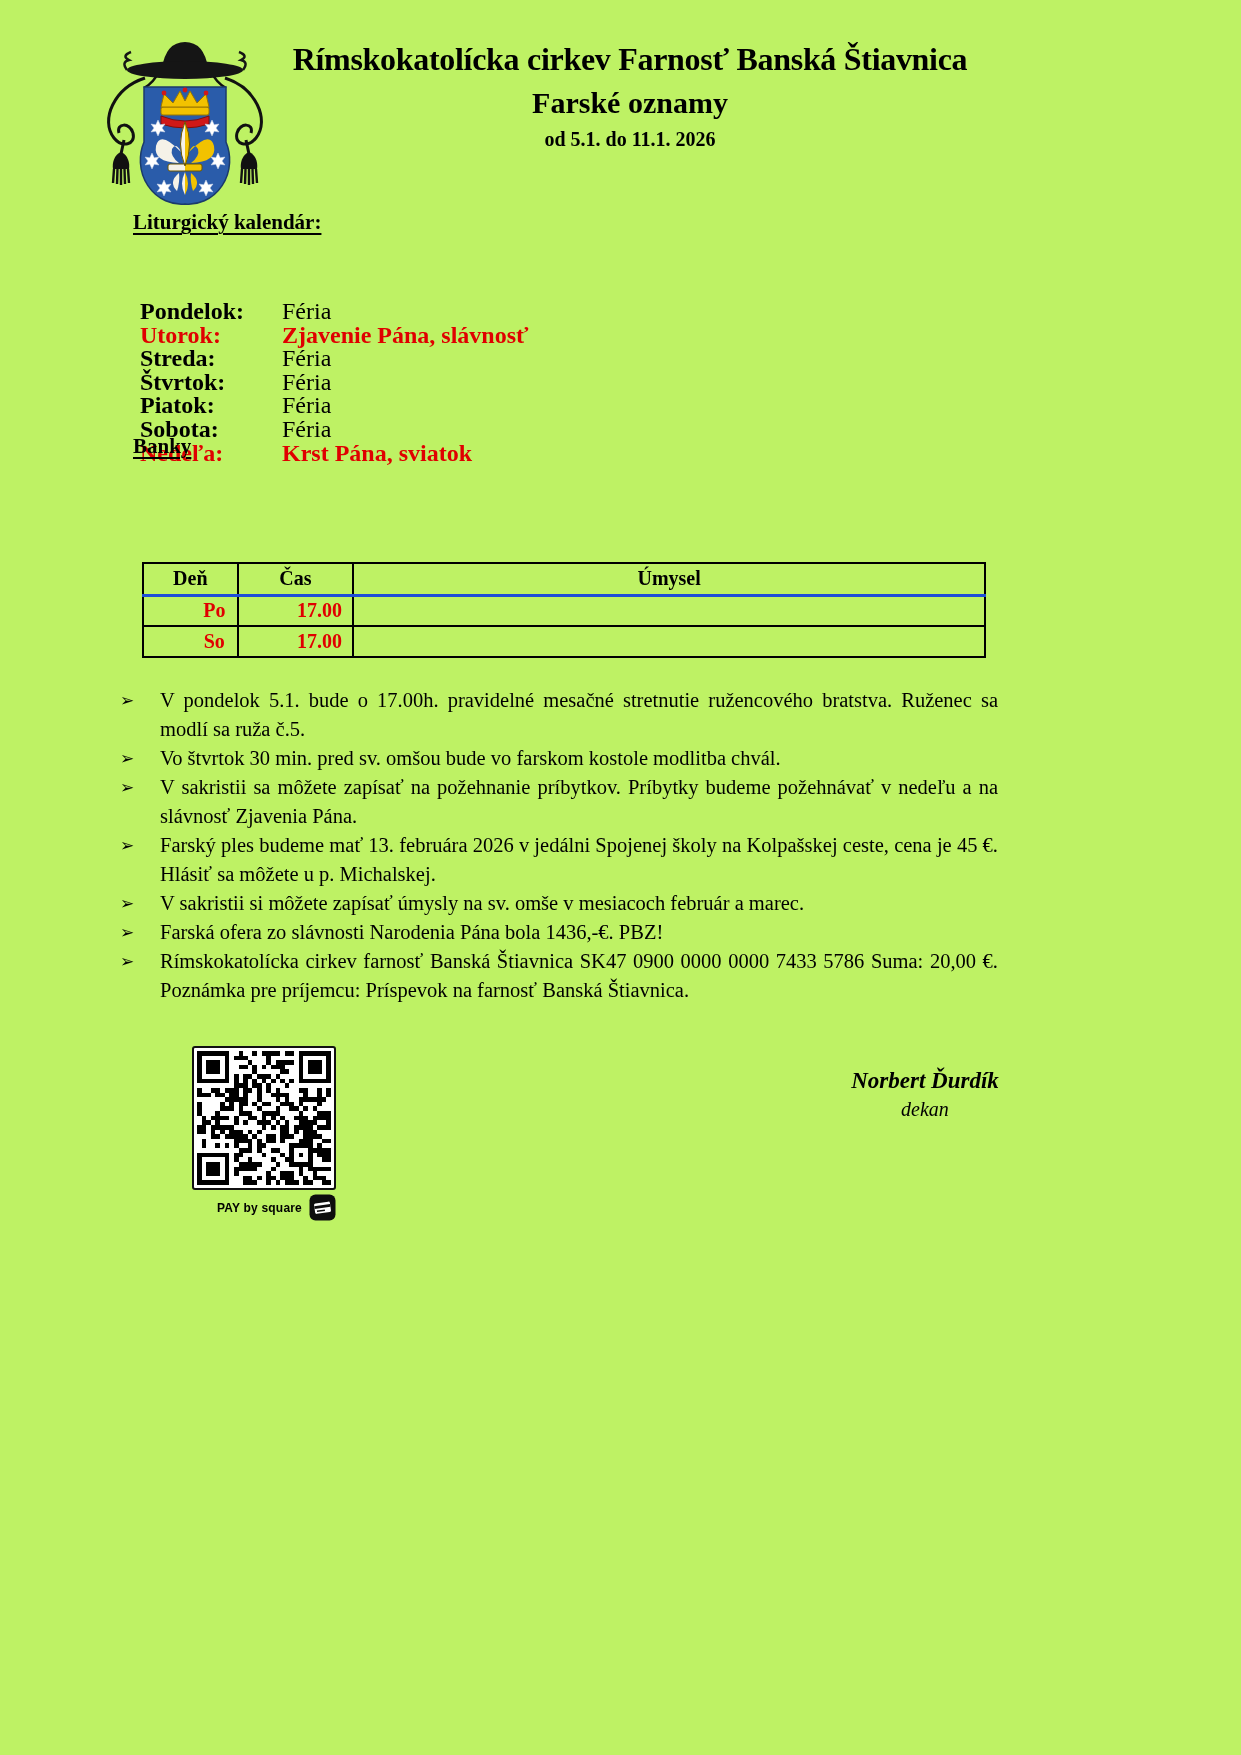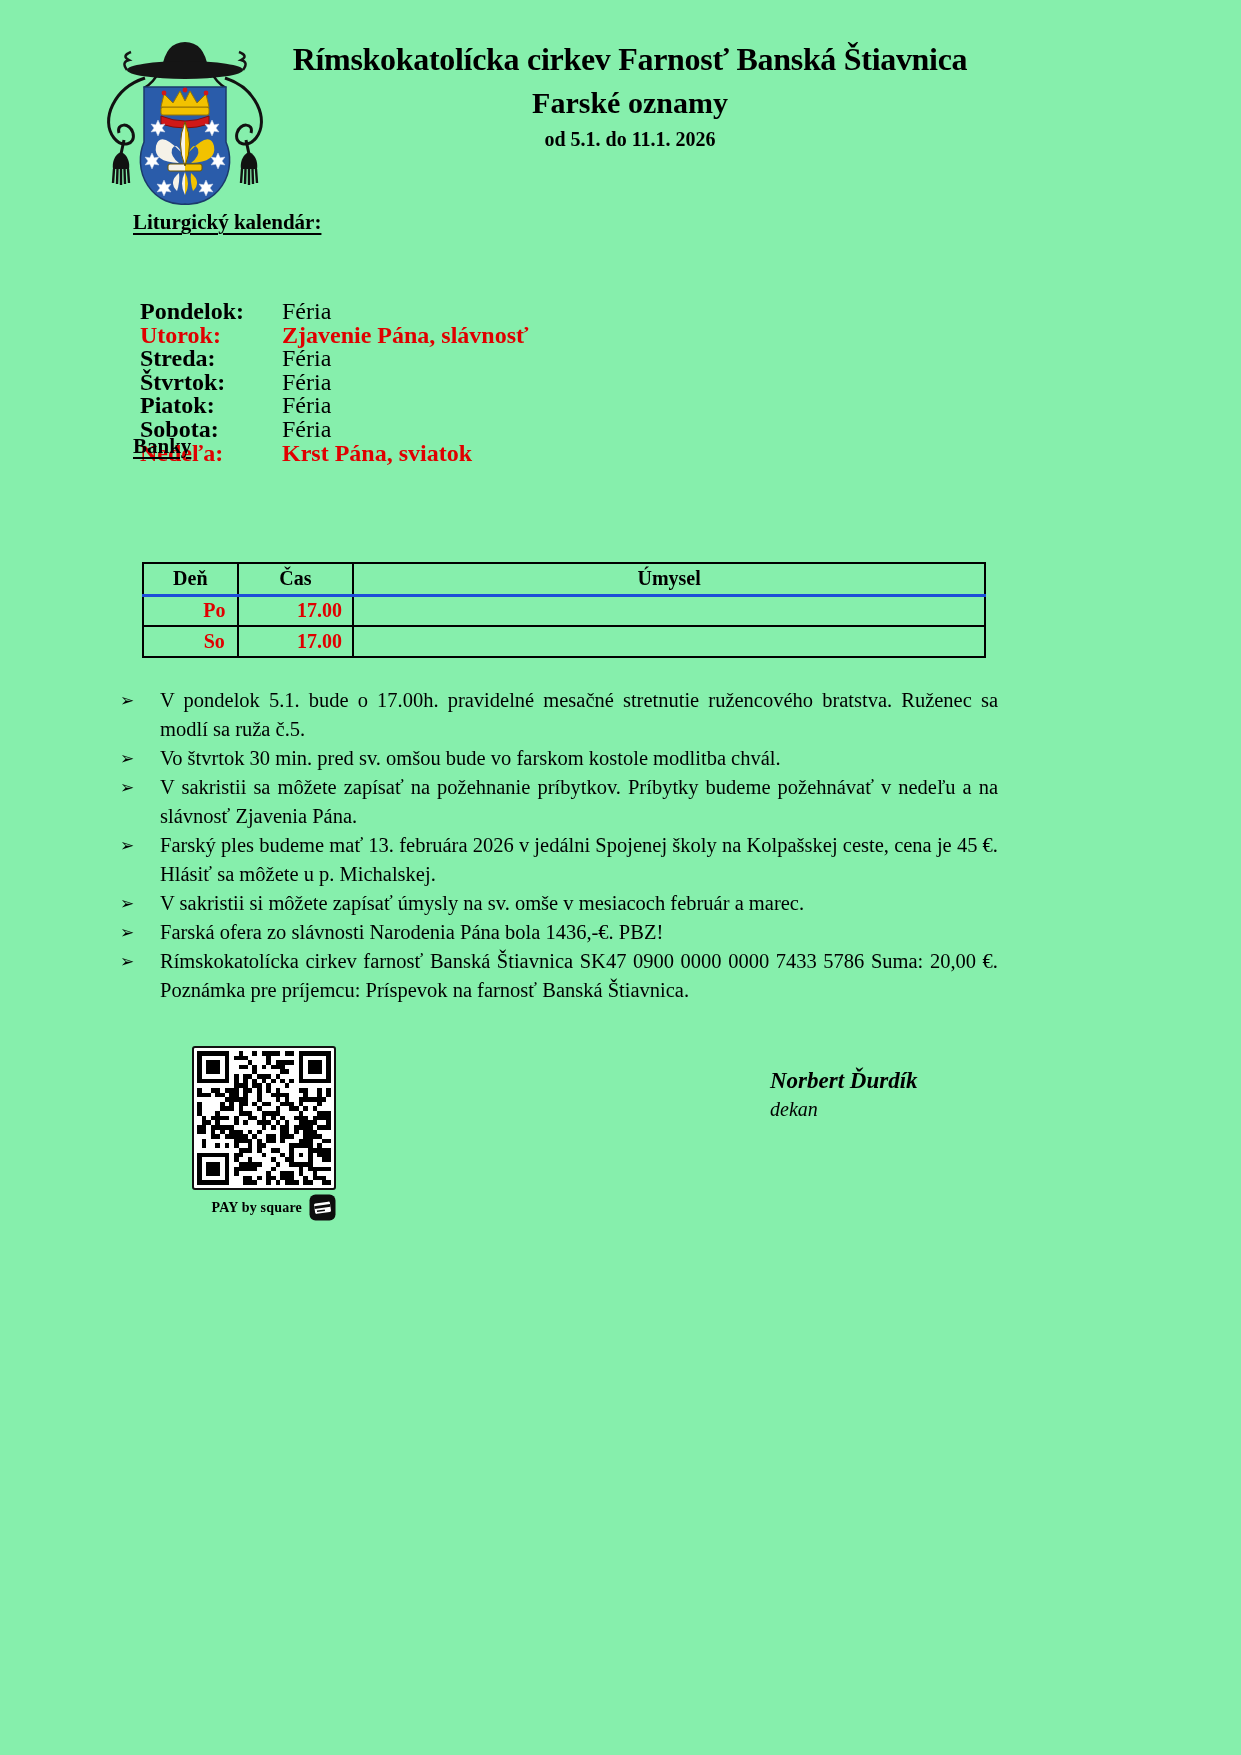--- a/index.html
+++ b/index.html
@@ -1,19 +1,19 @@
 <!DOCTYPE html>
 <html><head>
 <meta charset="utf-8">
 <style>
   * { margin:0; padding:0; box-sizing:border-box; }
   html,body { background:#ffffff; }
   body { font-family:"Liberation Serif", serif; color:#000; }
   .page {
-    position:relative; width:1241px; height:1755px; background:#86efac; overflow:hidden;
+    position:relative; width:1241px; height:1755px; background:#bef264; overflow:hidden;
   }
 
   
   .crest { position:absolute; left:100px; top:30px; width:170px; height:178px; }
   .header-text { position:absolute; left:265px; top:40px; width:730px; text-align:center; }
   .title { font-size:32px; font-weight:bold; letter-spacing:-0.3px; line-height:38px; }
   .subtitle { font-size:30px; font-weight:bold; margin-top:8px; }
   .date-range { font-size:20px; font-weight:bold; margin-top:8px; }
 
   
@@ -48,23 +48,23 @@
     width:40px; flex:0 0 40px; font-family:"DejaVu Sans","Liberation Sans",sans-serif;
     font-size:17px; line-height:29px;
   }
   .ann-text { flex:1; text-align:justify; }
 
   
   .qr-block { position:absolute; left:192px; top:1046px; width:144px; }
   .qr-frame { border:2px solid #111; border-radius:3px; padding:3px; width:144px; height:144px; background:#fff; }
   .qr-caption { display:flex; justify-content:flex-end; align-items:center; gap:7px; margin-top:4px; }
   .qr-caption-label {
-    font-family:Liberation Serif, serif; font-weight:bold; font-size:14px; letter-spacing:0.2px;
-  }
-  .signature { position:absolute; left:770px; top:1068px; width:310px; }
+    font-family:Liberation Sans, sans-serif; font-weight:bold; font-size:12px; letter-spacing:0.2px;
+  }
+  .signature { position:absolute; left:770px; top:1068px; width:310px; text-align:center; }
   .sig-name { font-size:23px; font-weight:bold; font-style:italic; }
   .sig-role { font-size:20px; font-style:italic; margin-top:4px; }
 
   :root { --red:#e00000; }
 </style>
 </head>
 <body>
 
 <div class="page">
 

